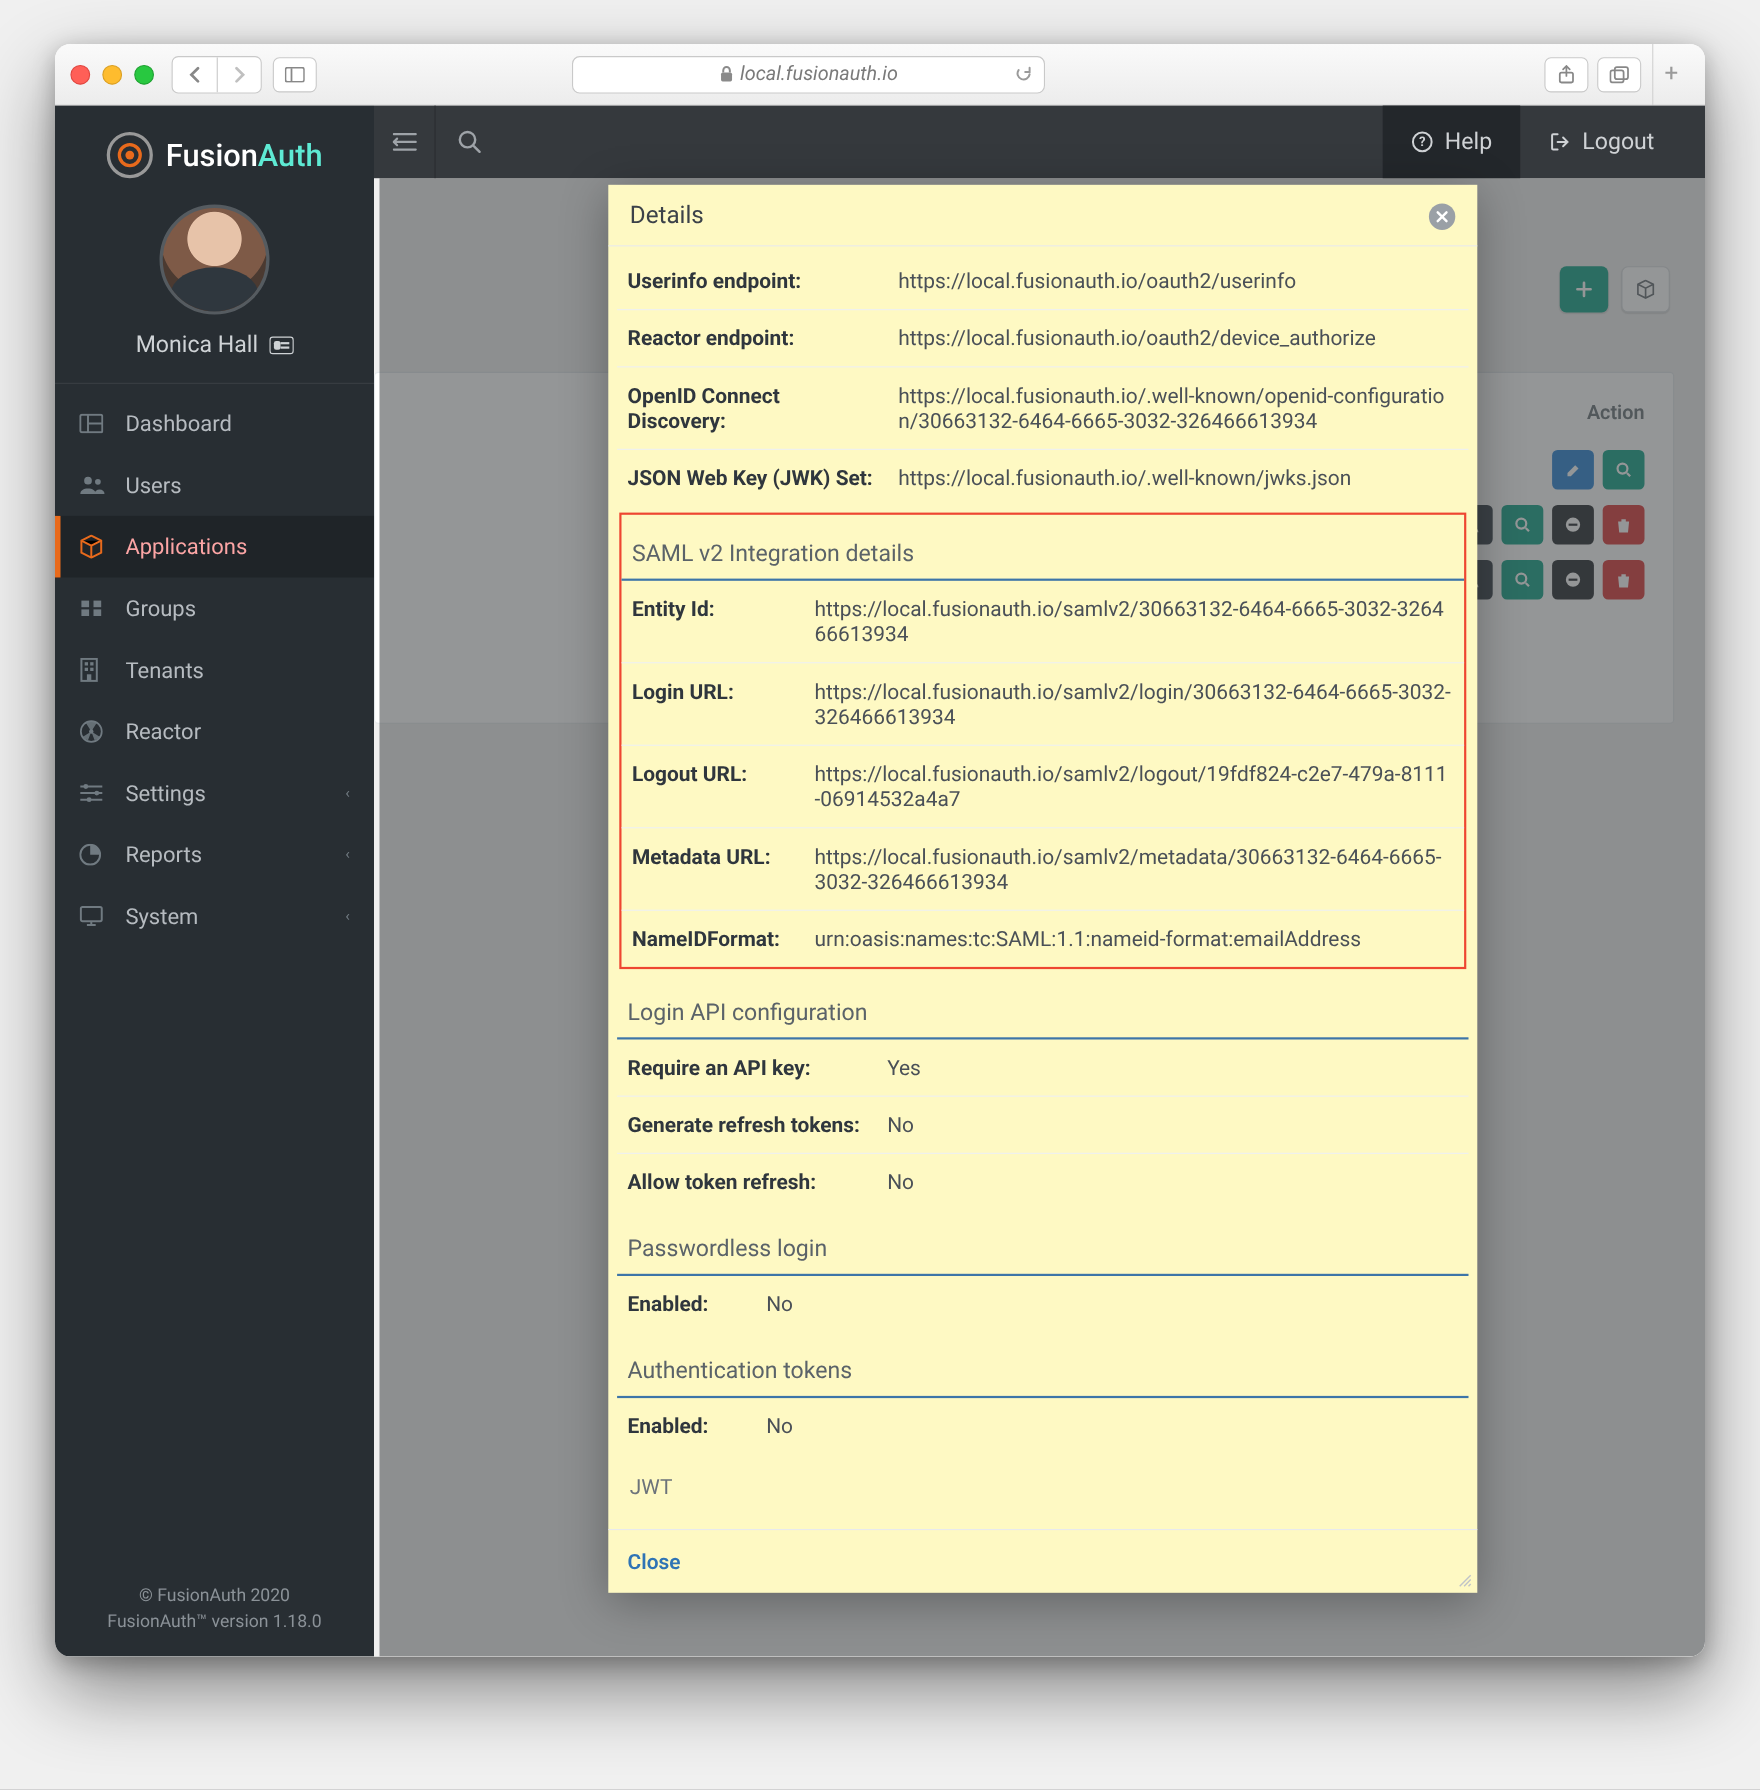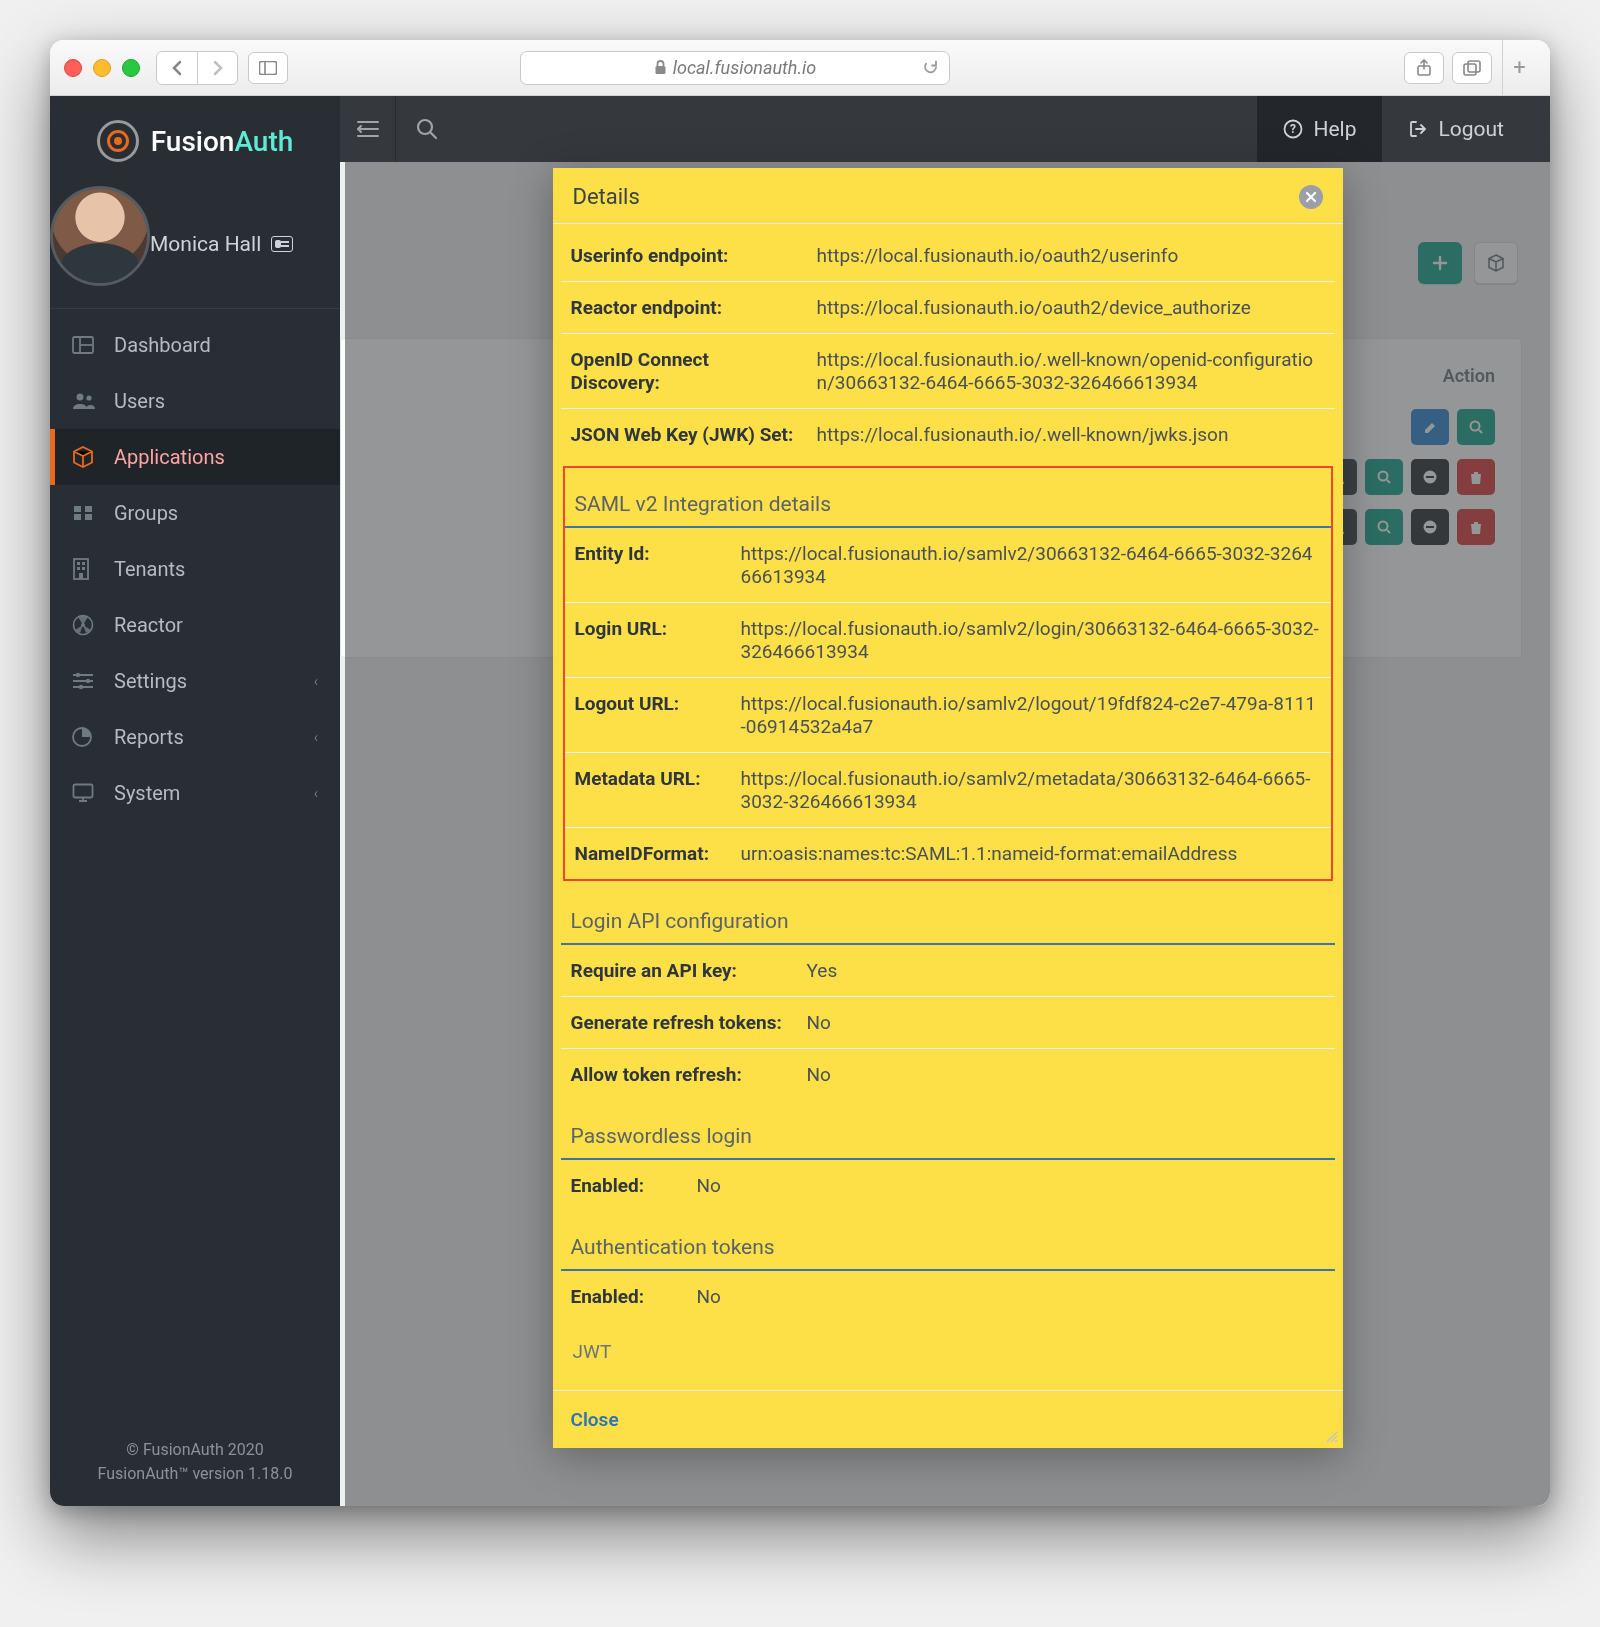--- a/index.html
+++ b/index.html
@@ -71,21 +71,21 @@
     display:flex; align-items:center; justify-content:center;
     gap:12px;
     padding:24px 10px 14px;
   }
   .logo-mark{ width:42px; height:42px; position:relative;}
   .logo-mark .ring{ position:absolute; inset:0; border:3px solid #999; border-radius:50%;}
   .logo-mark .inner{ position:absolute; inset:10px; border:3px solid #e86a1c; border-radius:50%;}
   .logo-mark .center{ position:absolute; top:50%; left:50%; width:8px; height:8px; margin:-4px 0 0 -4px; border-radius:50%; background:#e86a1c;}
   .logo-word{ font-size:28px; font-weight:500; color:#fff;}
   .logo-word .orange{ color:#5eead4;}
-  .avatar-block{ display:flex; flex-direction:row; align-items:center; padding:10px 0 22px; border-bottom:1px solid rgba(255,255,255,.07);}
+  .avatar-block{ display:flex; flex-direction:column; align-items:center; padding:10px 0 22px; border-bottom:1px solid rgba(255,255,255,.07);}
   .avatar{ width:100px; height:100px; border-radius:50%; border:3px solid #555b60; background: radial-gradient(circle at 50% 30%, #e7c3a9 0 30%, #7e5a47 31% 60%, #4b3a31 61% 100%); position:relative; overflow:hidden;}
   .avatar::before{content:""; position:absolute; bottom:-10px; left:50%; width:80px; height:50px; background:#2f373e; border-radius:50% 50% 0 0; transform:translateX(-50%);}
   .username-row{ margin-top:16px; display:flex; align-items:center; gap:10px; color:#cfd3d6; font-size:21px;}
   .id-badge{ width:22px; height:16px; border:1.5px solid #cfd3d6; border-radius:3px; position:relative;}
   .id-badge::before{content:""; position:absolute; left:3px; top:3px; width:6px; height:8px; background:#cfd3d6; border-radius:2px;}
   .id-badge::after{content:""; position:absolute; right:3px; top:4px; width:8px; height:2px; background:#cfd3d6; box-shadow:0 4px 0 #cfd3d6;}
 
   .side-nav{ padding-top:8px; flex:1;}
   .side-item{
     display:flex; align-items:center; gap:16px;
@@ -165,21 +165,21 @@
     right:0; left:5px;
     bottom:0;
     background:rgba(60,63,66,.55);
     display:flex;
     justify-content:center;
     padding-top:6px;
   }
   .modal{
     width:790px;
     max-height:1280px;
-    background:#fde047;
+    background:#fef9c3;
     display:flex; flex-direction:column;
     box-shadow:0 8px 40px rgba(0,0,0,.3);
     position:relative;
   }
   .modal-head{
     padding:16px 20px 14px;
     font-size:22px;
     color:#3c4249;
     border-bottom:1px solid #e8eaed;
     display:flex; align-items:center;

